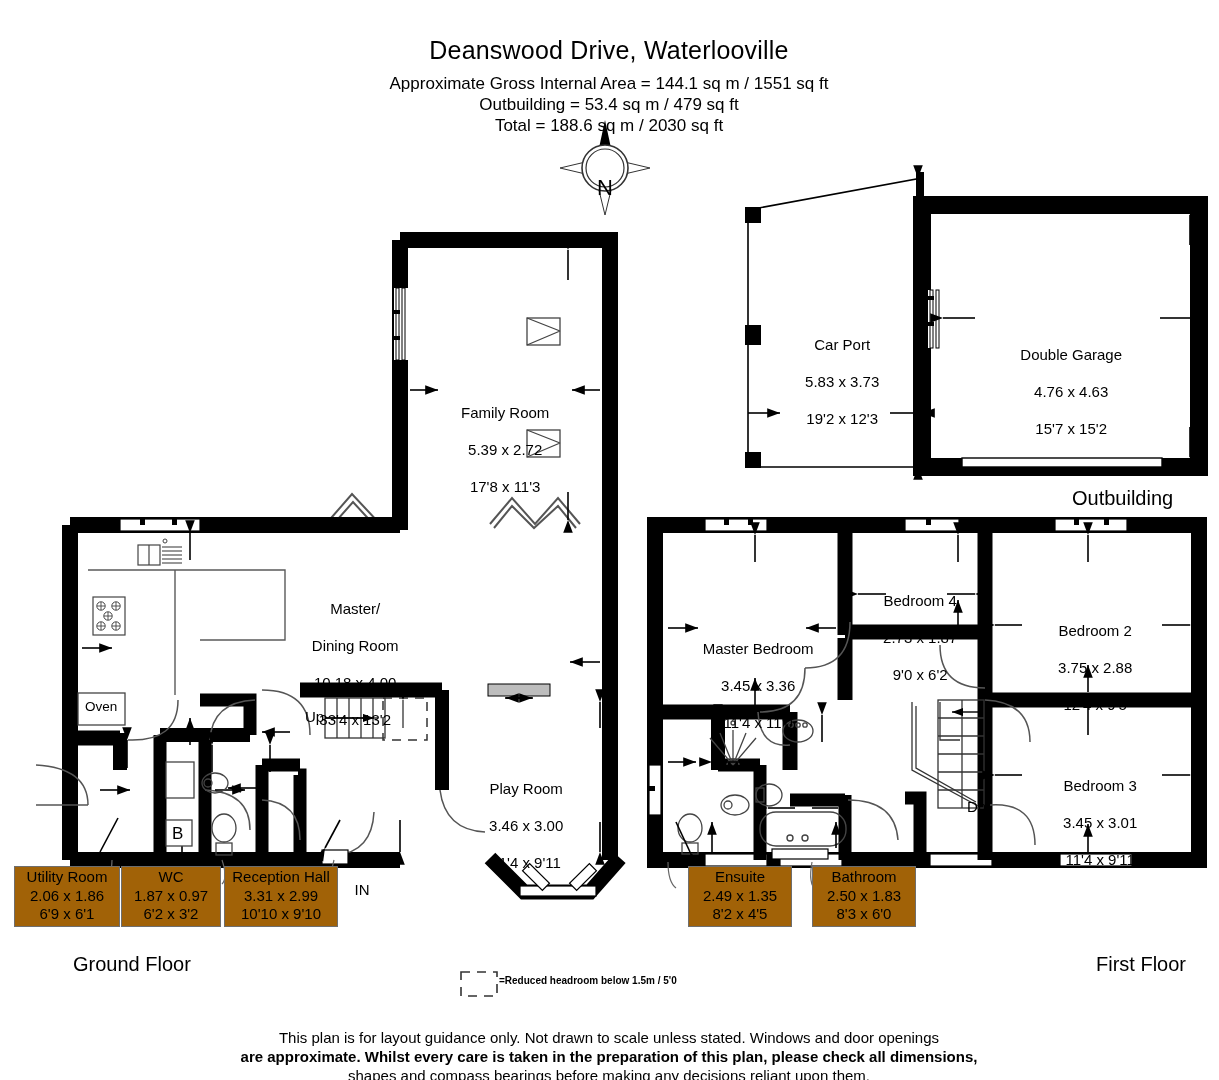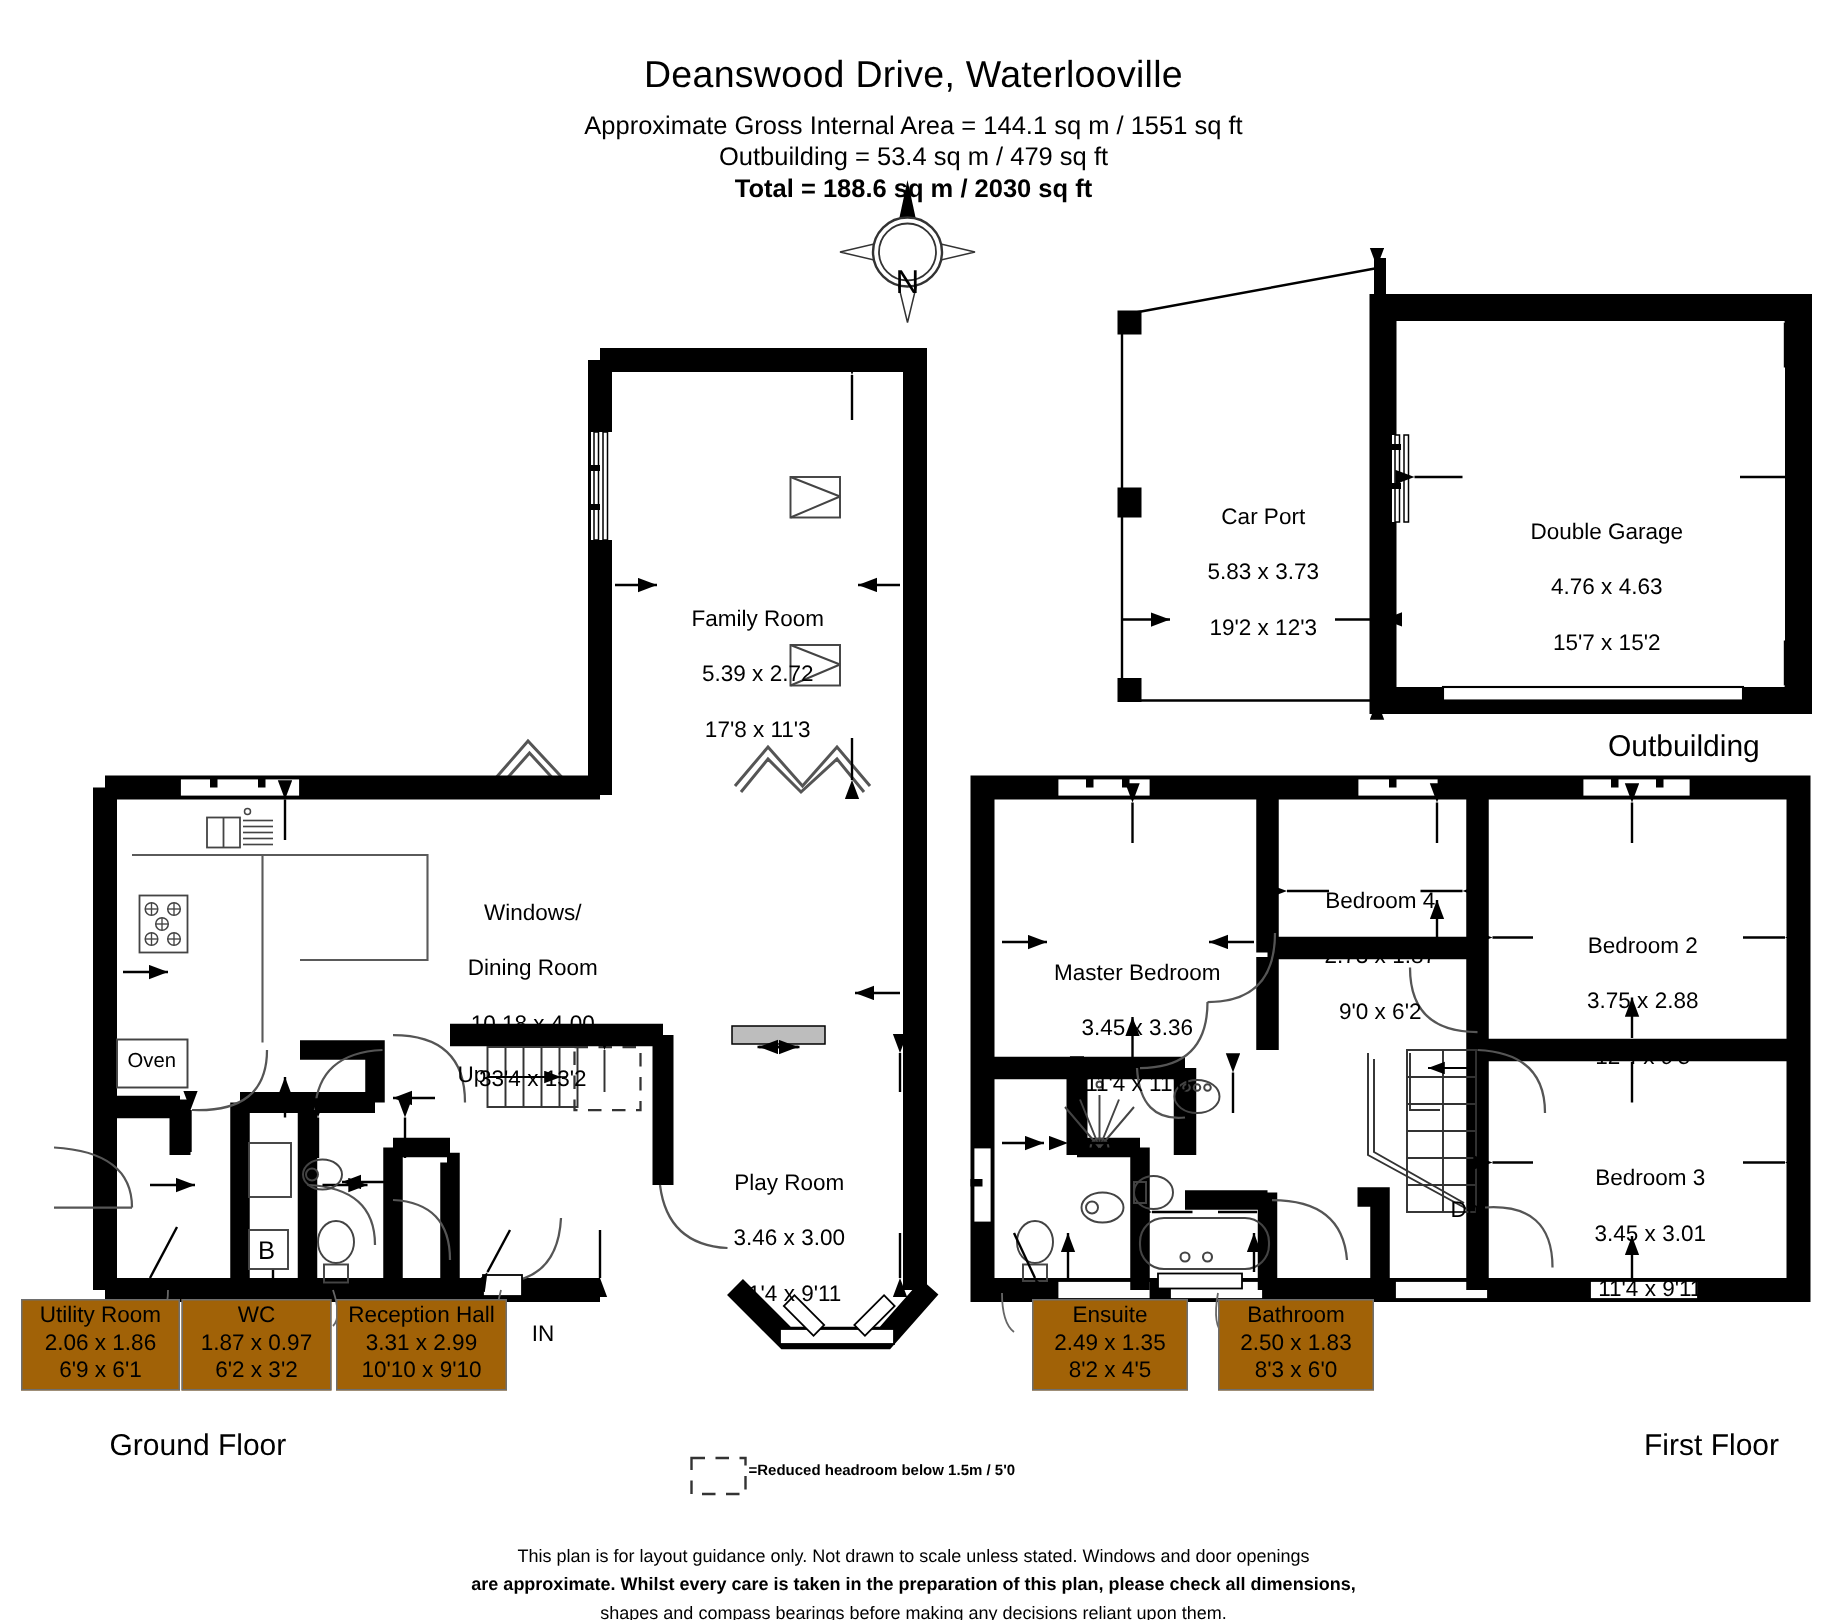--- a/index.html
+++ b/index.html
@@ -10,21 +10,21 @@
   }
   #plan{position:absolute;left:0;top:0;width:1219px;height:1080px;}
   .txt{position:absolute;white-space:pre;}
   .ctr{transform:translateX(-50%);text-align:center;margin-top:20px;}
   #title{font-size:25px;letter-spacing:.2px;}
   .sub{font-size:17px;}
   .roomlbl{font-size:15px;line-height:18.5px;}
   .floorlbl{font-size:20px;}
   .small{font-size:13.5px;}
   .legend{font-size:10px;font-weight:bold;}
-  .foot{font-size:12px;line-height:19px;}
+  .foot{font-size:15px;line-height:19px;}
   .boxlbl{
     position:absolute;border:1px solid #6e6e6e;background:#a16207;
     font-size:15px;line-height:18.5px;text-align:center;padding:1px 4px 2px 4px;
   }
   .dnup{font-size:15px;}
 </style>
 </head>
 <body>
 
 <svg id="plan" viewBox="0 0 1219 1080" xmlns="http://www.w3.org/2000/svg">
@@ -354,21 +354,21 @@
       <path d="M812,862 Q808,884 816,890"></path>
     </g>
   </g>
 
   <rect x="461" y="972" width="36" height="24" fill="none" stroke="#333" stroke-width="1.6" stroke-dasharray="9 7"></rect>
 </svg>
 
 <div class="txt ctr" id="title" style="left:609px;top:16px;">Deanswood Drive, Waterlooville</div>
 <div class="txt ctr sub" style="left:609px;top:54px;">Approximate Gross Internal Area = 144.1 sq m / 1551 sq ft</div>
 <div class="txt ctr sub" style="left:609px;top:75px;">Outbuilding = 53.4 sq m / 479 sq ft</div>
-<div class="txt ctr sub" style="left:609px;top:96px;font-weight:bold;">Total = 188.6 sq m / 2030 sq ft</div>
+<div class="txt ctr sub" style="left:609px;top:96px;">Total = 188.6 sq m / 2030 sq ft</div>
 
 <div class="txt ctr" style="left:605px;top:155px;font-size:22px;">N</div>
 
 <div class="txt ctr roomlbl" style="left:838px;top:297px;">
   <span>Car Port</span><br>
   <span>5.83 x 3.73</span><br>
   <span>19'2 x 12'3</span>
 </div>
 <div class="txt ctr roomlbl" style="left:1067px;top:307px;">
   <span>Double Garage</span><br>
@@ -376,21 +376,21 @@
   <span>15'7 x 15'2</span>
 </div>
 <div class="txt floorlbl" style="left:1072px;top:487px;">Outbuilding</div>
 
 <div class="txt ctr roomlbl" style="left:501px;top:365px;">
   <span>Family Room</span><br>
   <span>5.39 x 2.72</span><br>
   <span>17'8 x 11'3</span>
 </div>
 <div class="txt ctr roomlbl" style="left:351px;top:561px;">
-  <span>Windows/</span><br>
+  <span>Master/</span><br>
   <span>Dining Room</span><br>
   <span>10.18 x 4.00</span><br>
   <span>33'4 x 13'2</span>
 </div>
 <div class="txt ctr roomlbl" style="left:522px;top:741px;">
   <span>Play Room</span><br>
   <span>3.46 x 3.00</span><br>
   <span>11'4 x 9'11</span>
 </div>
 <div class="txt small" style="left:85px;top:699px;">Oven</div>

